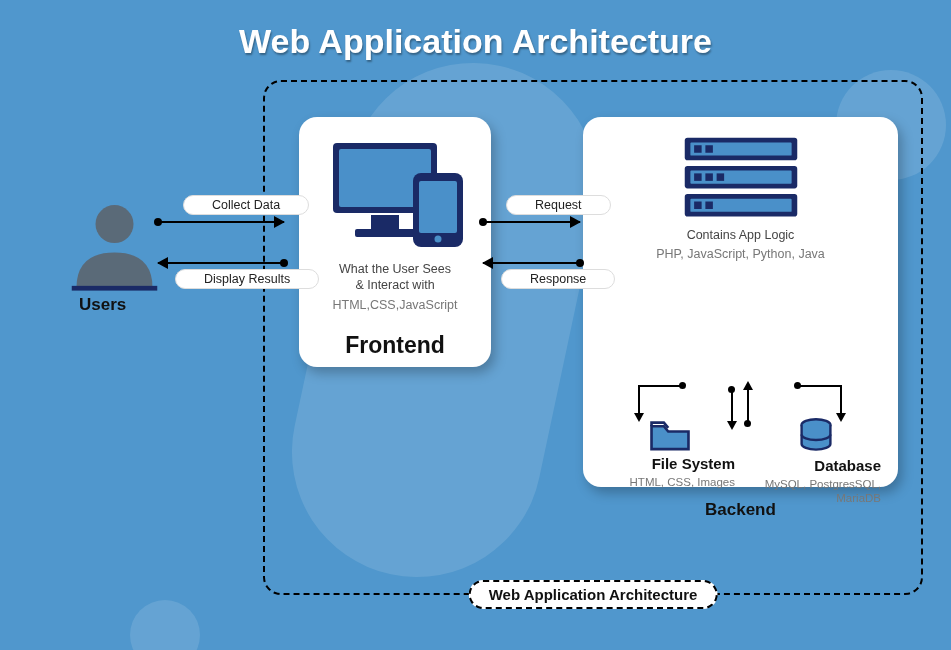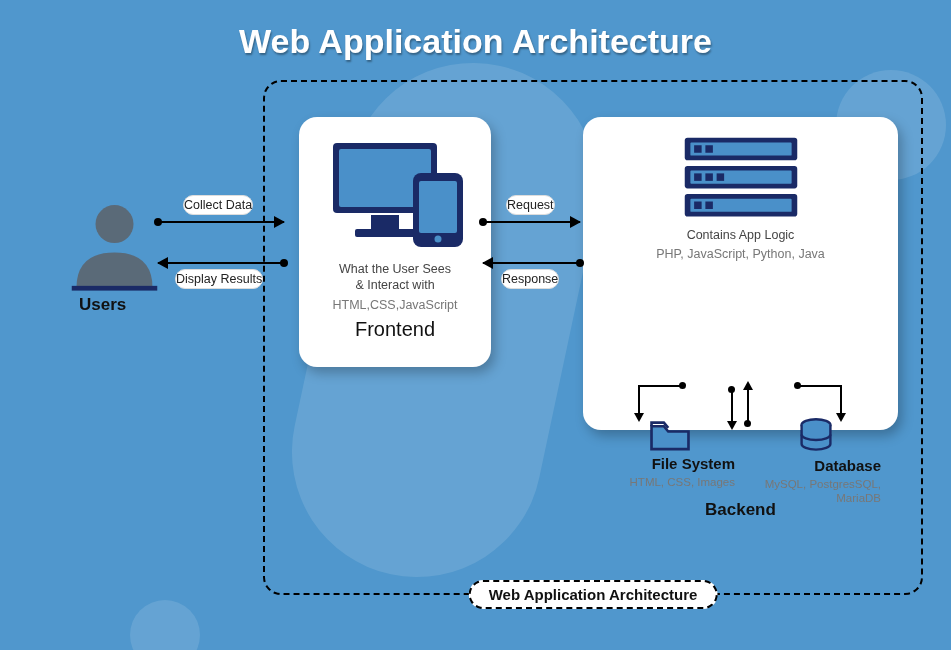--- a/index.html
+++ b/index.html
@@ -33,43 +33,43 @@
     background: #fff; border: 2.5px dashed #000; border-radius: 18px;
     font-weight: 700; font-size: 15px; color: #111;
   }
 
   .card {
     position: absolute; background: #fff; border-radius: 18px;
     box-shadow: 4px 6px 12px rgba(0,0,0,0.25);
     text-align: center; padding: 12px;
   }
   .frontend-card { left: 299px; top: 117px; width: 192px; height: 250px; }
-  .backend-card  { left: 583px; top: 117px; width: 315px; height: 313px; }
+  .backend-card  { left: 583px; top: 117px; width: 315px; height: 370px; }
 
   .subtitle  { font-size: 12.5px; color: #444; line-height: 1.3; }
   .tech      { font-size: 12.5px; color: #777; margin-top: 4px; }
-  .big-label { font-size: 20px; font-weight: 400; color: #111; margin-top: 6px; }
+  .big-label { font-size: 23px; font-weight: 700; color: #111; margin-top: 20px; }
   .mid-label { font-size: 15px; font-weight: 700; color: #111; margin-top: 2px; }
 
   .backend-title {
     position: absolute; left: 705px; top: 500px;
     font-size: 17px; font-weight: 700; color: #111;
   }
   .users-title {
     position: absolute; left: 79px; top: 295px;
     font-size: 17px; font-weight: 700; color: #111;
   }
 
   
   .user-icon { position: absolute; left: 67px; top: 195px; width: 95px; height: 100px; }
 
   
   .pill {
     position: absolute; background: #fff; border-radius: 14px;
-    padding: 2px 0; font-size: 12.5px; color: #222;
+    padding: 2px 28px; font-size: 12.5px; color: #222;
     border: 1px solid #ddd;
   }
 
   
   .arrow-h {
     position: absolute; height: 0; border-top: 2px solid #000;
   }
   .arrow-h .head-r, .arrow-h .head-l {
     position: absolute; width: 0; height: 0; top: -7px;
     border-top: 6px solid transparent; border-bottom: 6px solid transparent;

